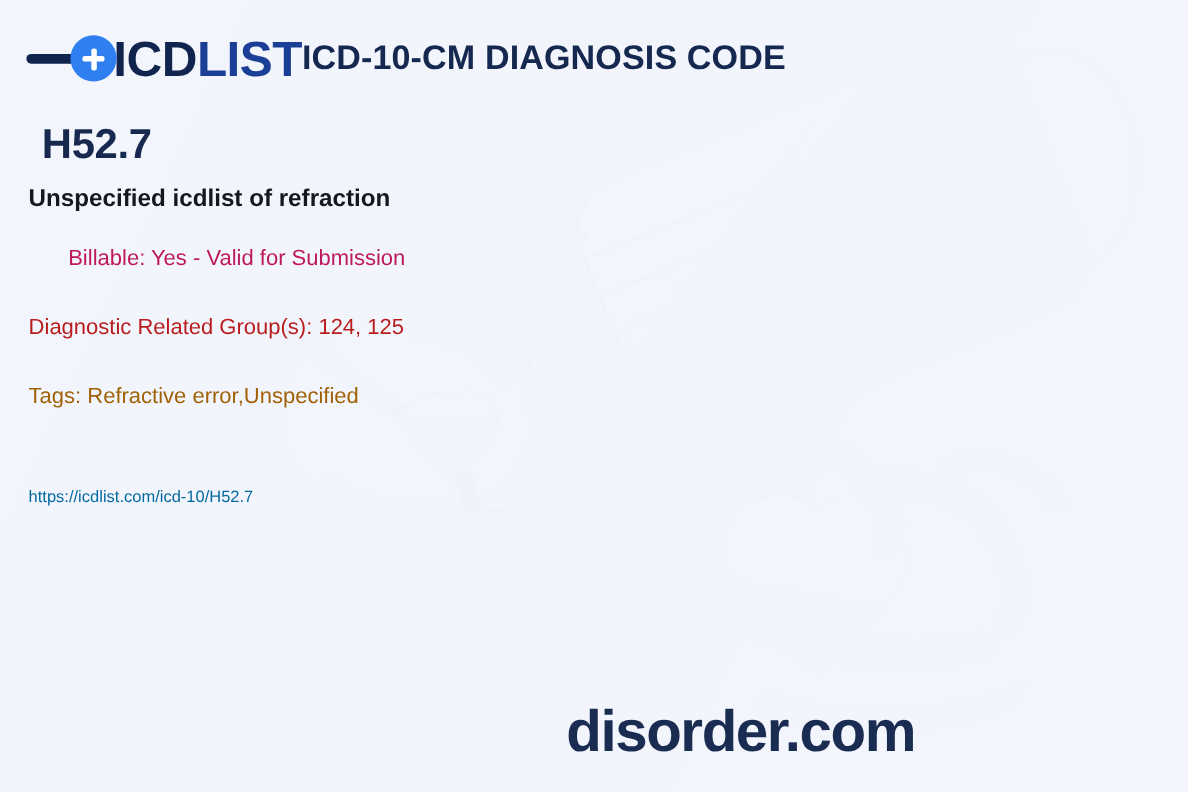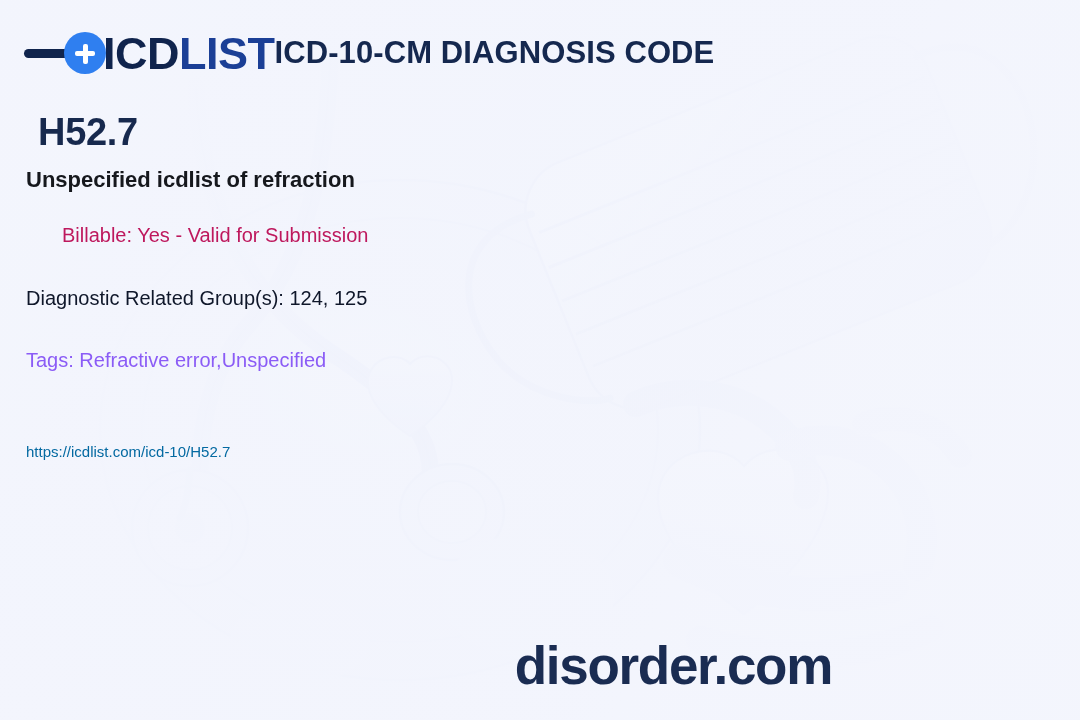--- a/index.html
+++ b/index.html
@@ -149,30 +149,30 @@
     color: #be185d;
     line-height: 1.25;
     margin-left: 36px;
   }
   #drg-line {
     position: absolute;
     left: 26px;
     top: 286px;
     font-size: 20px;
     font-weight: 400;
-    color: #0f172a;
+    color: #b91c1c;
     line-height: 1.25;
   }
   #tags-line {
     position: absolute;
     left: 26px;
     top: 348px;
     font-size: 20px;
     font-weight: 400;
-    color: #8b5cf6;
+    color: #a16207;
     line-height: 1.25;
   }
   #source-url {
     position: absolute;
     left: 26px;
     top: 443px;
     font-size: 15px;
     font-weight: 400;
     color: #0369a1;
     line-height: 1.25;

